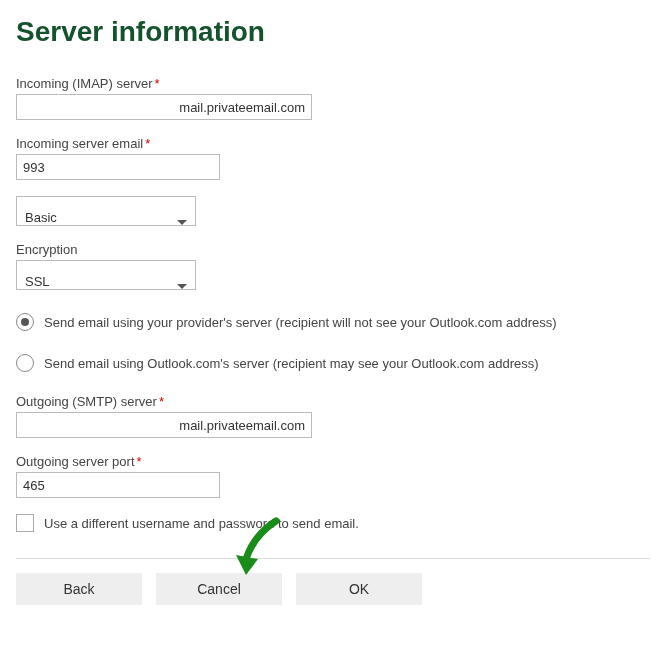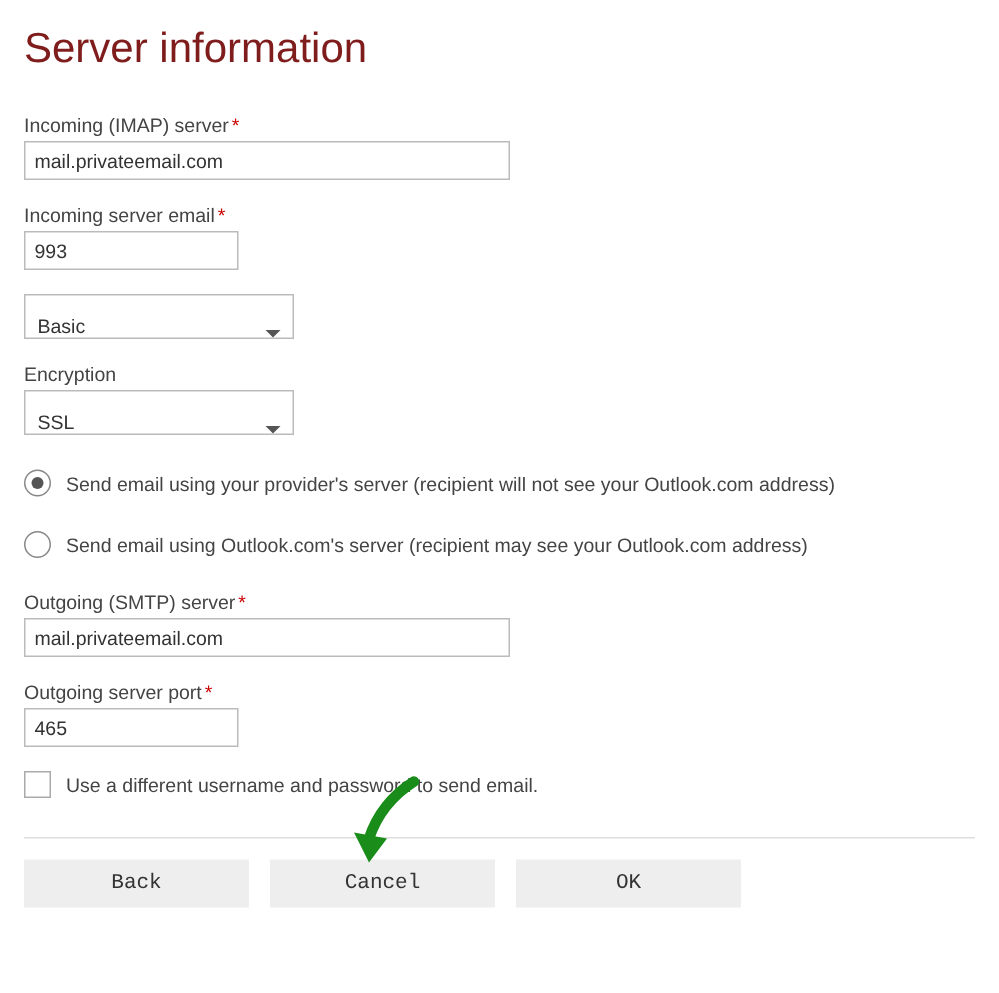--- a/index.html
+++ b/index.html
@@ -5,23 +5,23 @@
   * { box-sizing: border-box; }
   body {
     margin: 0;
     padding: 16px;
     font-family: "Segoe UI", Arial, sans-serif;
     color: #333;
     background: #fff;
     width: 666px;
   }
   h1 {
-    font-weight: 400;
+    font-weight: 700;
     font-size: 28px;
-    color: #7f1d1d;
+    color: #14532d;
     margin: 0 0 28px 0;
   }
   .field {
     margin-bottom: 16px;
     margin-top: 15px;
   }
   .field-label {
     font-size: 13px;
     color: #444;
     margin-bottom: 3px;
@@ -33,22 +33,22 @@
   }
   input[type="text"] {
     border: 1px solid #bbb;
     padding: 4px 6px;
     font-size: 13px;
     height: 26px;
     font-family: inherit;
     color: #333;
     background: #fff;
   }
-  input.wide { width: 324px; }
-  input.narrow { width: 143px; }
+  input.wide { width: 296px; text-align: right; }
+  input.narrow { width: 204px; }
   .select-box {
     border: 1px solid #bbb;
     width: 180px;
     height: 30px;
     display: flex;
     align-items: flex-end;
     justify-content: space-between;
     padding: 0 8px;
     font-size: 13px;
     color: #333;
@@ -95,26 +95,26 @@
     margin: 0 0 14px 0;
   }
   .button-row {
     display: flex;
     gap: 14px;
     position: relative;
   }
   .btn {
     background: #eee;
     border: none;
-    width: 150px;
+    width: 126px;
     height: 32px;
     font-size: 14px;
     color: #333;
     cursor: pointer;
-    font-family: Liberation Mono, monospace;
+    font-family: Liberation Sans, sans-serif;
   }
   .arrow-wrap {
     position: absolute;
     left: 220px;
     top: -56px;
     pointer-events: none;
   }
 </style>
 </head>
 <body>

